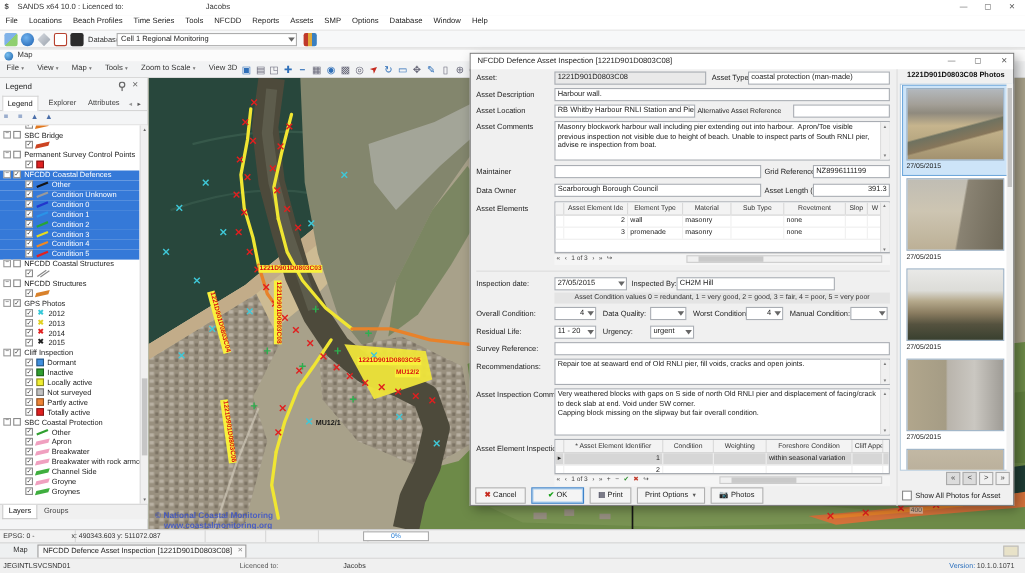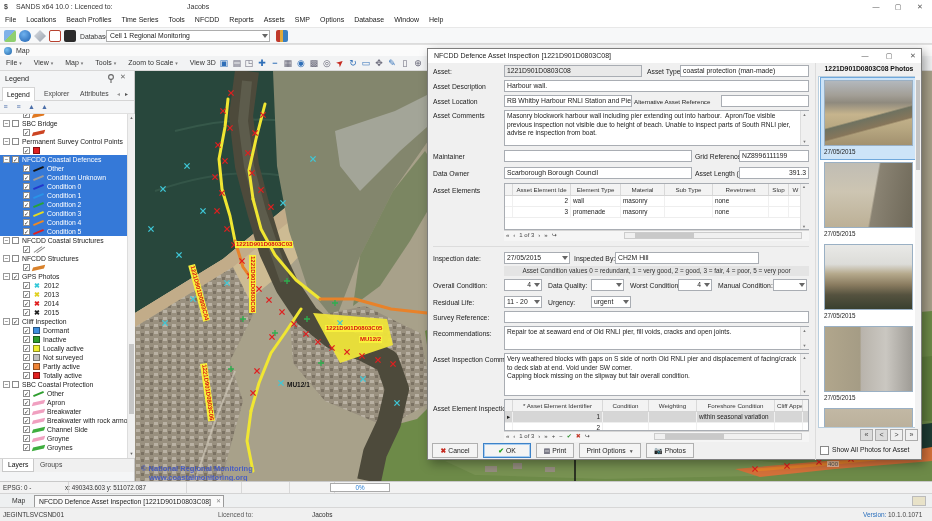--- a/index.html
+++ b/index.html
@@ -361,21 +361,21 @@
         <span class="map-label asset" style="left: 100px; top: 170px;">1221D901D0803C03</span>
         <span class="map-label asset" style="left: 121px; top: 184px; transform: rotate(90deg);">1221D901D0803C08</span>
         <span class="map-label asset" style="left: 60px; top: 193px; transform: rotate(75deg);">1221D901D0803C04</span>
         <span class="map-label asset" style="left: 190px; top: 254px;">1221D901D0803C05</span>
         <span class="map-label asset" style="left: 224px; top: 265px;">MU12/2</span>
         <span class="map-label mu" style="left: 152px; top: 310px;">MU12/1</span>
         <span class="map-label asset" style="left: 72px; top: 292px; transform: rotate(82deg);">1221D901D0803C06</span>
         <span class="map-label scale" style="left: 692px; top: 390px;">400</span>
       </div>
     <div id="watermark">
-      <div>© National Regional Monitoring</div>
+      <div>© National Coastal Monitoring</div>
       <div style="padding-left:8px;">www.coastalmonitoring.org</div>
     </div>
   </div>
 
   <div class="abs" id="map-status">
     <span class="mscell" style="left:0;width:62px;">EPSG: 0 - UNKNOWN</span>
     <span class="mscell" style="left:62px;width:118px;">x: 490343.603 y: 511072.087</span>
     <span class="mscell" style="left:180px;width:55px;"></span>
     <span class="mscell" style="left:235px;width:48px;"></span>
     <span class="mscell" style="left:283px;width:45px;"></span>

